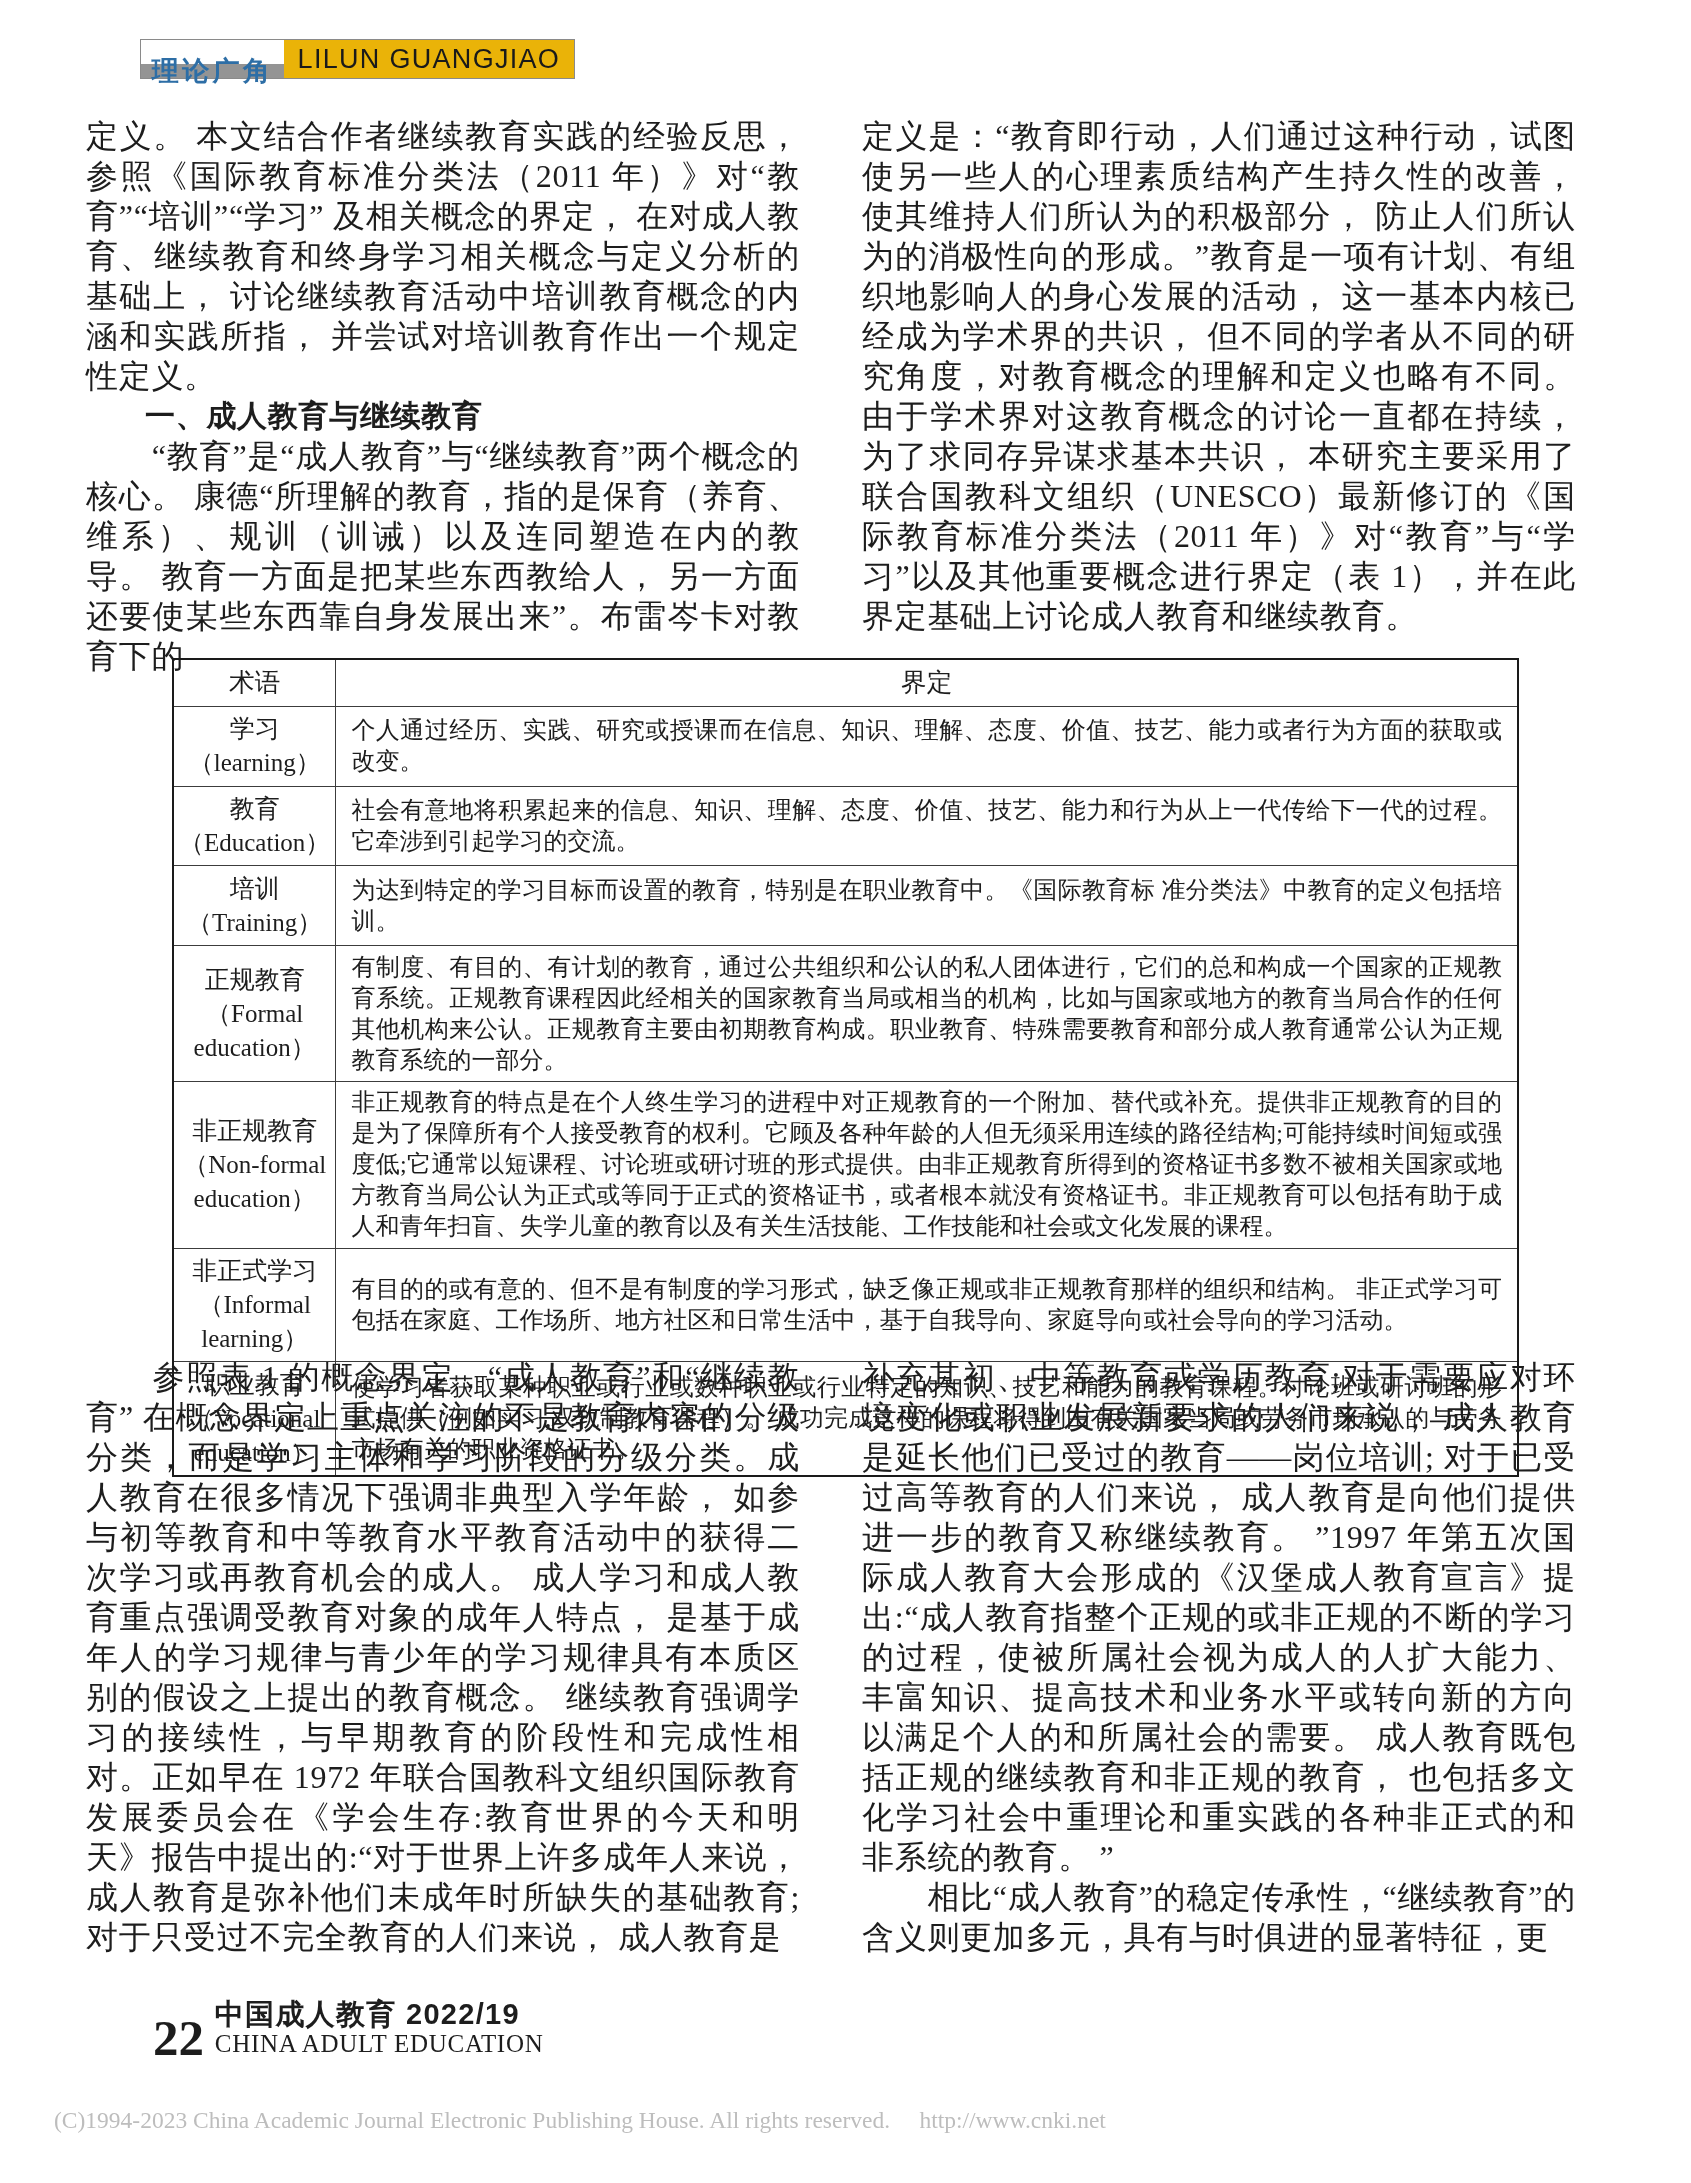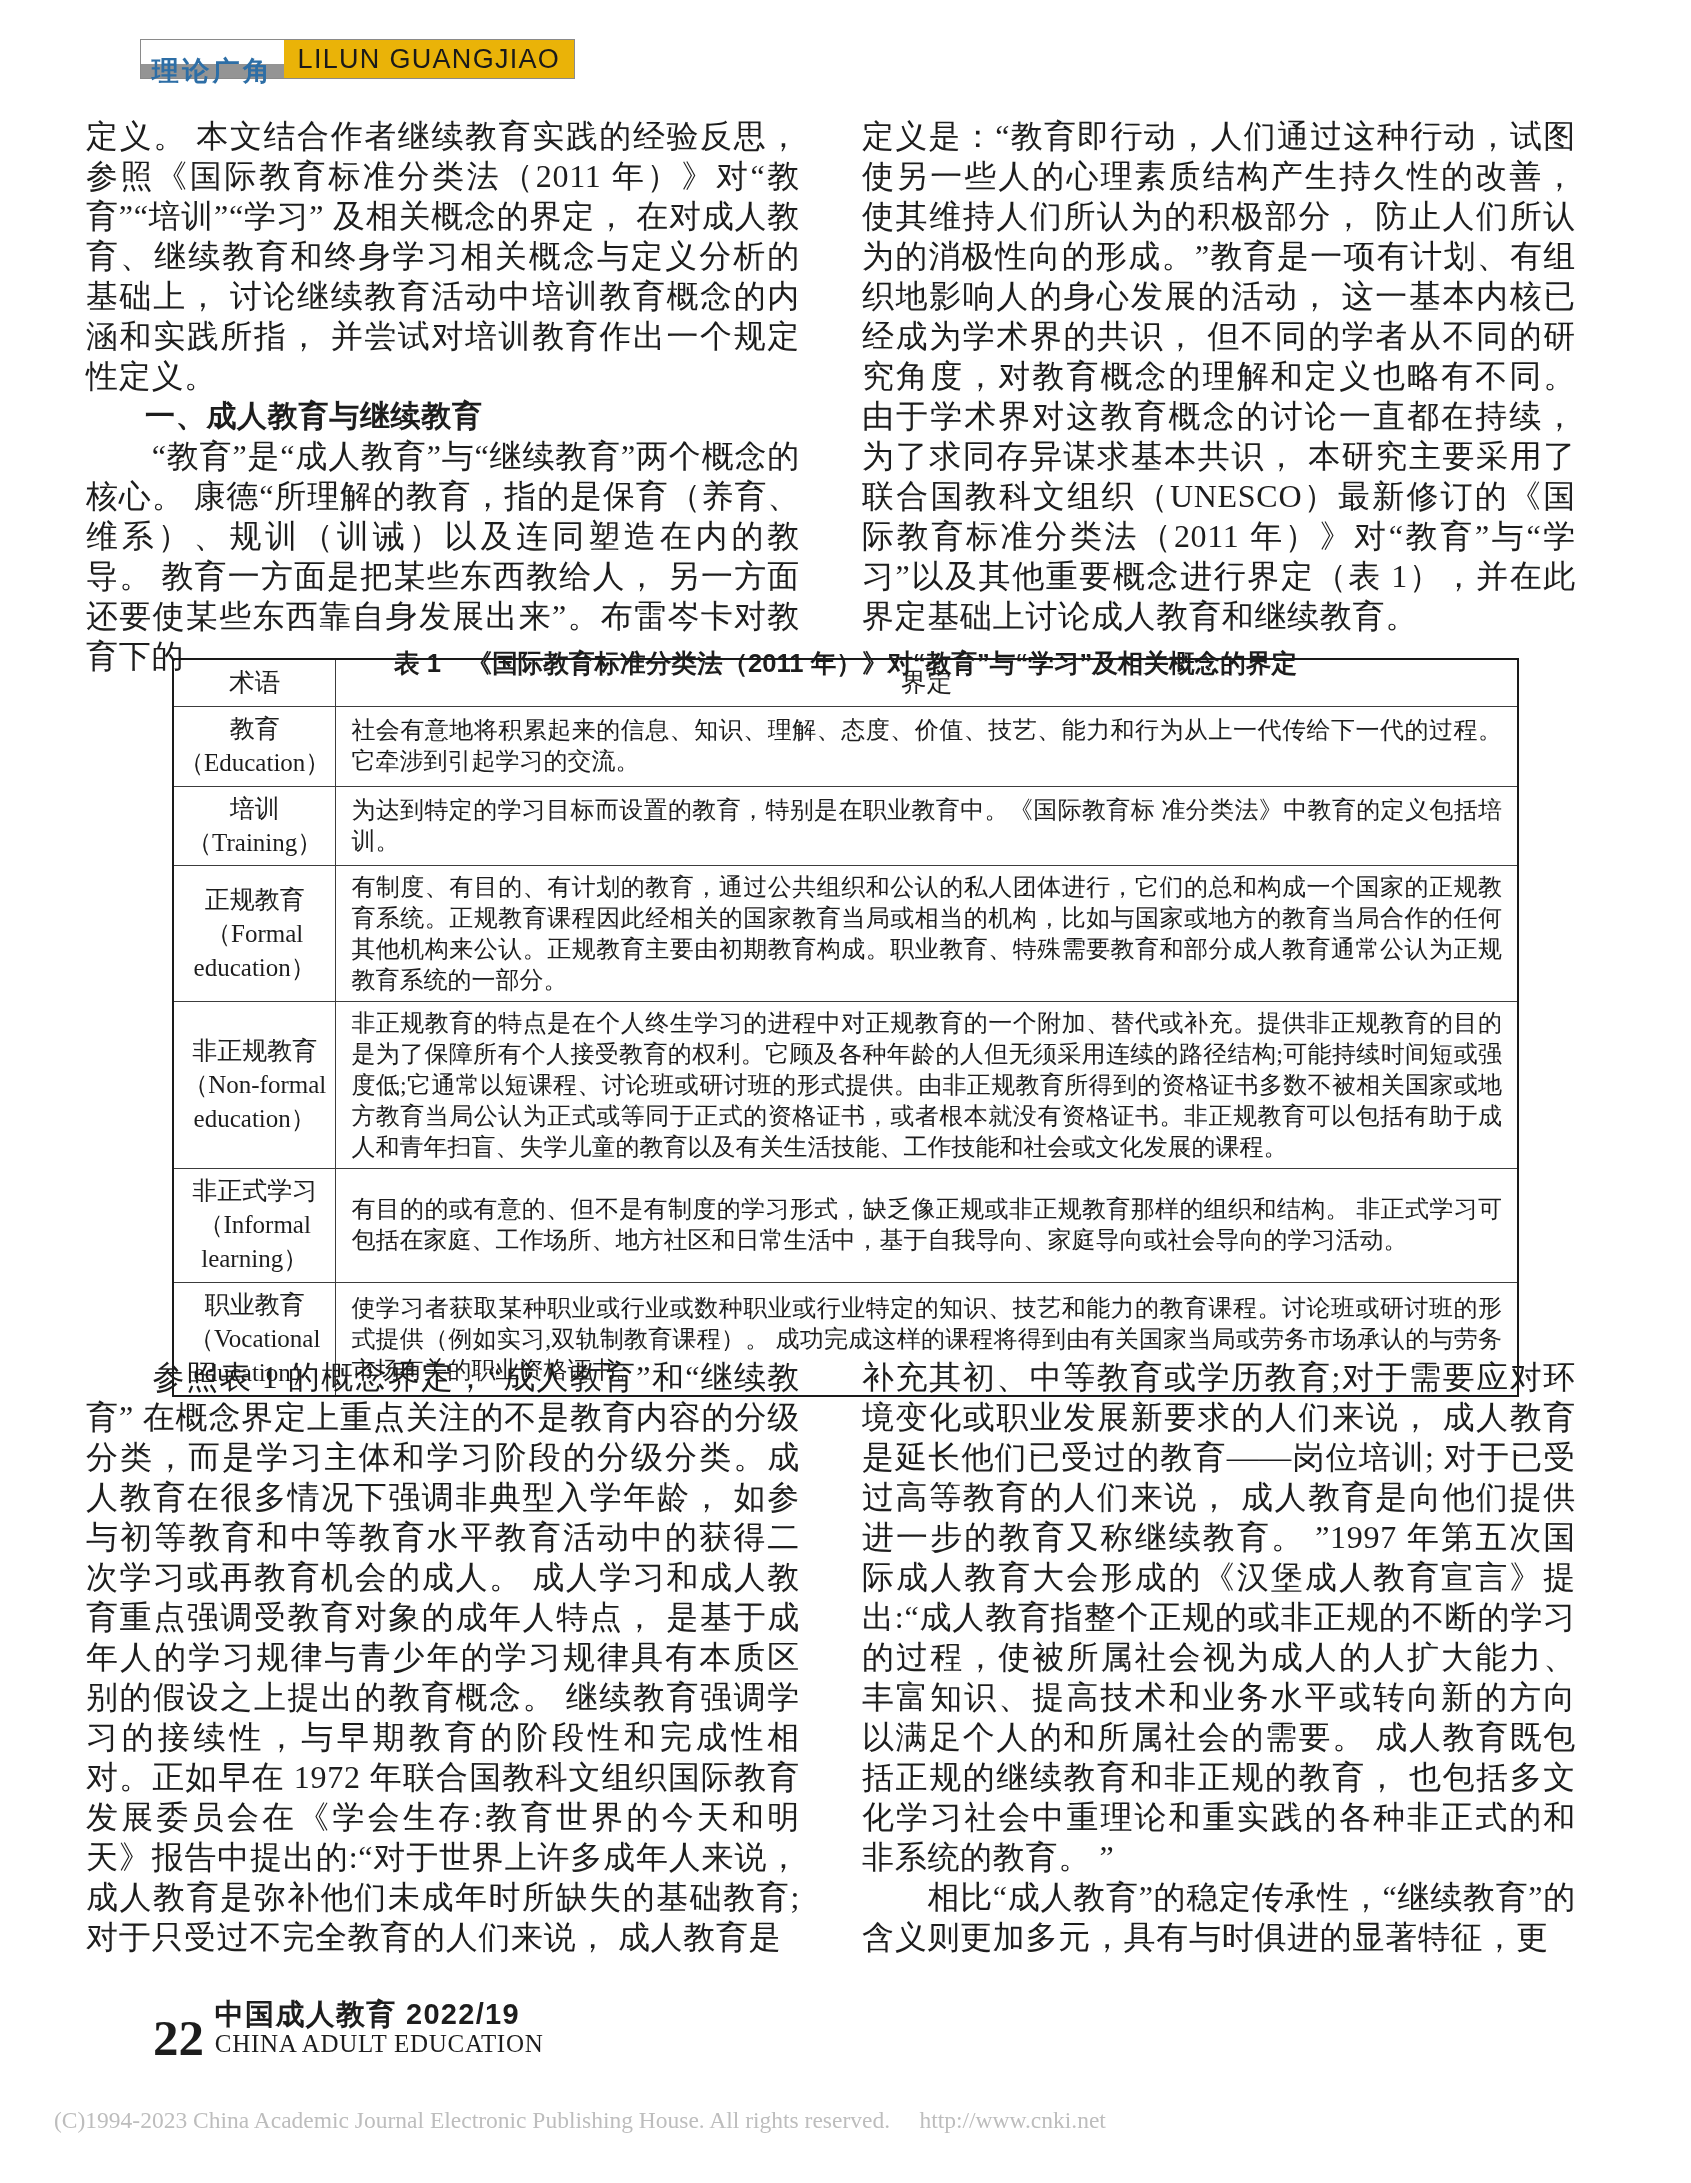--- a/index.html
+++ b/index.html
@@ -111,32 +111,36 @@
       </div>
   </div>
 
   <div class="textcol col-top-right">
     <div>
 
     <p class="para">定义是：“教育即行动，人们通过这种行动，试图使另一些人的心理素质结构产生持久性的改善，使其维持人们所认为的积极部分， 防止人们所认为的消极性向的形成。”教育是一项有计划、有组织地影响人的身心发展的活动， 这一基本内核已经成为学术界的共识， 但不同的学者从不同的研究角度，对教育概念的理解和定义也略有不同。由于学术界对这教育概念的讨论一直都在持续， 为了求同存异谋求基本共识， 本研究主要采用了联合国教科文组织（UNESCO）最新修订的《国际教育标准分类法（2011 年）》对“教育”与“学习”以及其他重要概念进行界定（表 1），并在此界定基础上讨论成人教育和继续教育。</p>
       </div>
   </div>
 
-  <div class="table-title">表 1　《国际教育标准分类法（2011 年）》对“教育”与“学习”及相关概念的界定</div>
 
   <div class="tablewrap">
     <table class="def-table">
       <thead>
         <tr>
           <th>术语</th>
           <th>界定</th>
         </tr>
       </thead>
       <tbody>
 
+      <tr>
+          <td class="term">学习
+（learning）</td>
+          <td class="def">个人通过经历、实践、研究或授课而在信息、知识、理解、态度、价值、技艺、能力或者行为方面的获取或改变。</td>
+        </tr>
           <tr>
           <td class="term">教育
 （Education）</td>
           <td class="def">社会有意地将积累起来的信息、知识、理解、态度、价值、技艺、能力和行为从上一代传给下一代的过程。它牵涉到引起学习的交流。</td>
         </tr>
           <tr>
           <td class="term">培训
 （Training）</td>
           <td class="def">为达到特定的学习目标而设置的教育，特别是在职业教育中。《国际教育标 准分类法》中教育的定义包括培训。</td>
         </tr>

